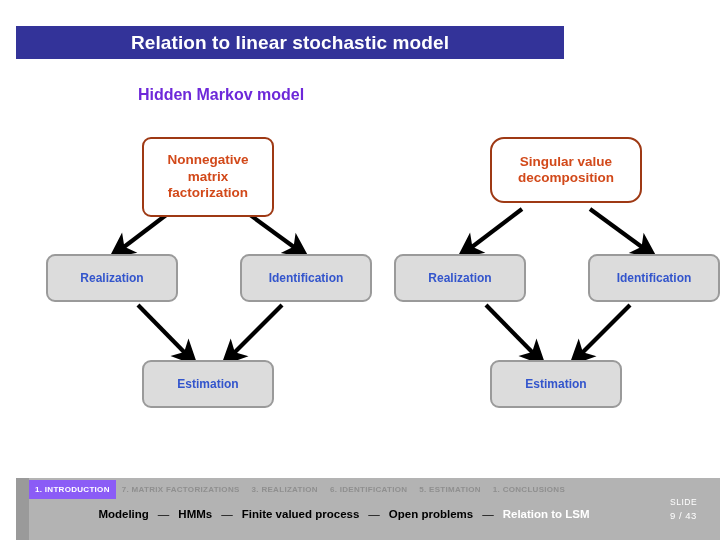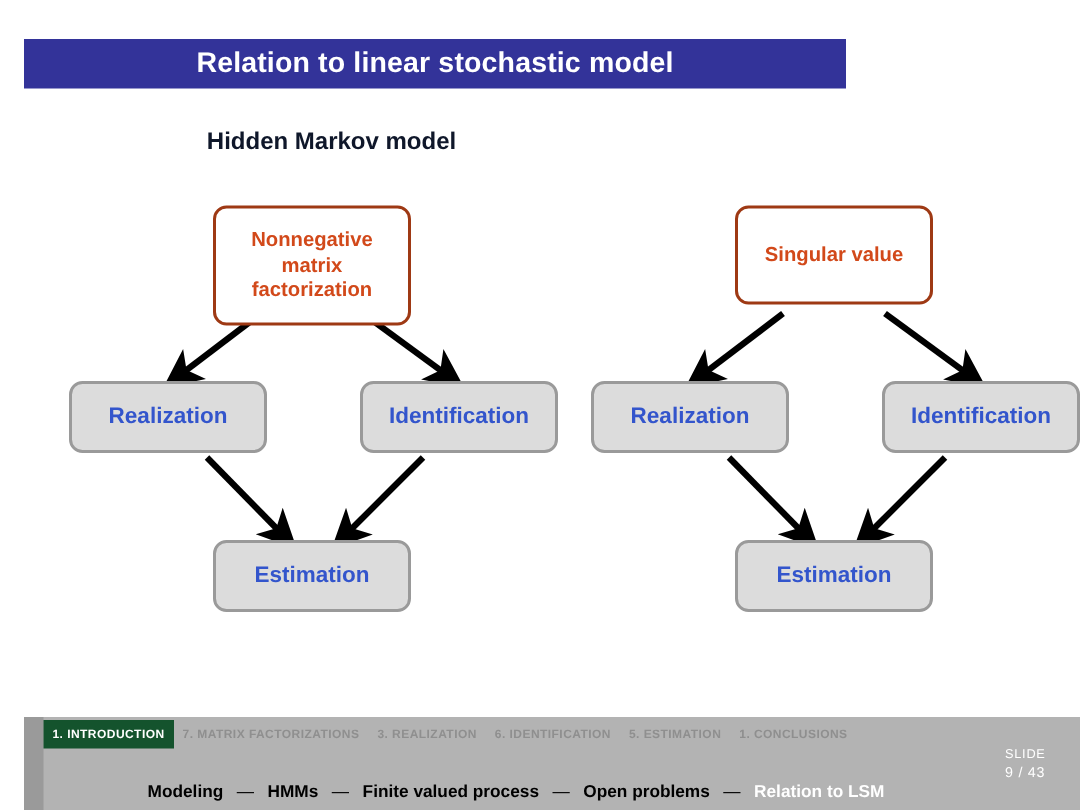--- a/index.html
+++ b/index.html
@@ -42,21 +42,21 @@
     letter-spacing: 0.1px;
     white-space: nowrap;
   }
 
   
   .col-heading {
     position: absolute;
     top: 86px;
     font-size: 16px;
     font-weight: bold;
-    color: #0f172a;
+    color: #6d28d9;
     white-space: nowrap;
     text-align: center;
   }
   #heading-hmm   { left: 60px;  width: 290px; }
   #heading-lsm   { left: 400px; width: 290px; }
 
   
   .node {
     position: absolute;
     box-sizing: border-box;
@@ -73,32 +73,32 @@
     border: 2px solid #9E3914;
     color: #D2491A;
     font-size: 13.5px;
     font-weight: bold;
   }
 
   .node.gray {
     background: #dcdcdc;
     border: 2px solid #9a9a9a;
     color: #3355CC;
-    font-size: 15px;
+    font-size: 12px;
     font-weight: bold;
   }
 
   
   #box-nmf    { left: 126px; top: 137px; width: 132px; height: 80px; }
   #box-real-1 { left: 30px;  top: 254px; width: 132px; height: 48px; }
   #box-iden-1 { left: 224px; top: 254px; width: 132px; height: 48px; }
   #box-est-1  { left: 126px; top: 360px; width: 132px; height: 48px; }
 
   
-  #box-svd    { left: 474px; top: 137px; width: 132px; height: 66px; }
+  #box-svd    { left: 474px; top: 137px; width: 152px; height: 66px; border-radius: 14px; }
   #box-real-2 { left: 378px; top: 254px; width: 132px; height: 48px; }
   #box-iden-2 { left: 572px; top: 254px; width: 132px; height: 48px; }
   #box-est-2  { left: 474px; top: 360px; width: 132px; height: 48px; }
 
   
   #arrows {
     position: absolute;
     left: 0; top: 0;
     width: 720px;
     height: 540px;
@@ -137,33 +137,33 @@
     font-weight: bold;
     letter-spacing: 0.3px;
     color: #8f8f8f;
     padding: 3px 6px 3px 6px;
     white-space: nowrap;
     height: 13px;
     display: flex;
     align-items: center;
   }
   .tab.active {
-    background: #14532d;
+    background: #8b5cf6;
     color: #ffffff;
   }
   .tab-spacer { width: 13px; }
 
   #subnav {
     position: absolute;
     left: 0;
     top: 508px;
     width: 656px;
     height: 26px;
     display: flex;
-    align-items: flex-end;
+    align-items: flex-start;
     justify-content: center;
     gap: 0px;
   }
   .subnav-item {
     font-size: 11.5px;
     font-weight: bold;
     color: #000000;
     white-space: nowrap;
   }
   .subnav-item.current {
@@ -241,20 +241,21 @@
     <span>Identification</span>
   </div>
 
   <div class="node gray" id="box-est-1">
     <span>Estimation</span>
   </div>
 
   <div class="node orange" id="box-svd">
     <div>
       <div>Singular value</div>
+      <div>decomposition</div>
     </div>
   </div>
 
   <div class="node gray" id="box-real-2">
     <span>Realization</span>
   </div>
 
   <div class="node gray" id="box-iden-2">
     <span>Identification</span>
   </div>

